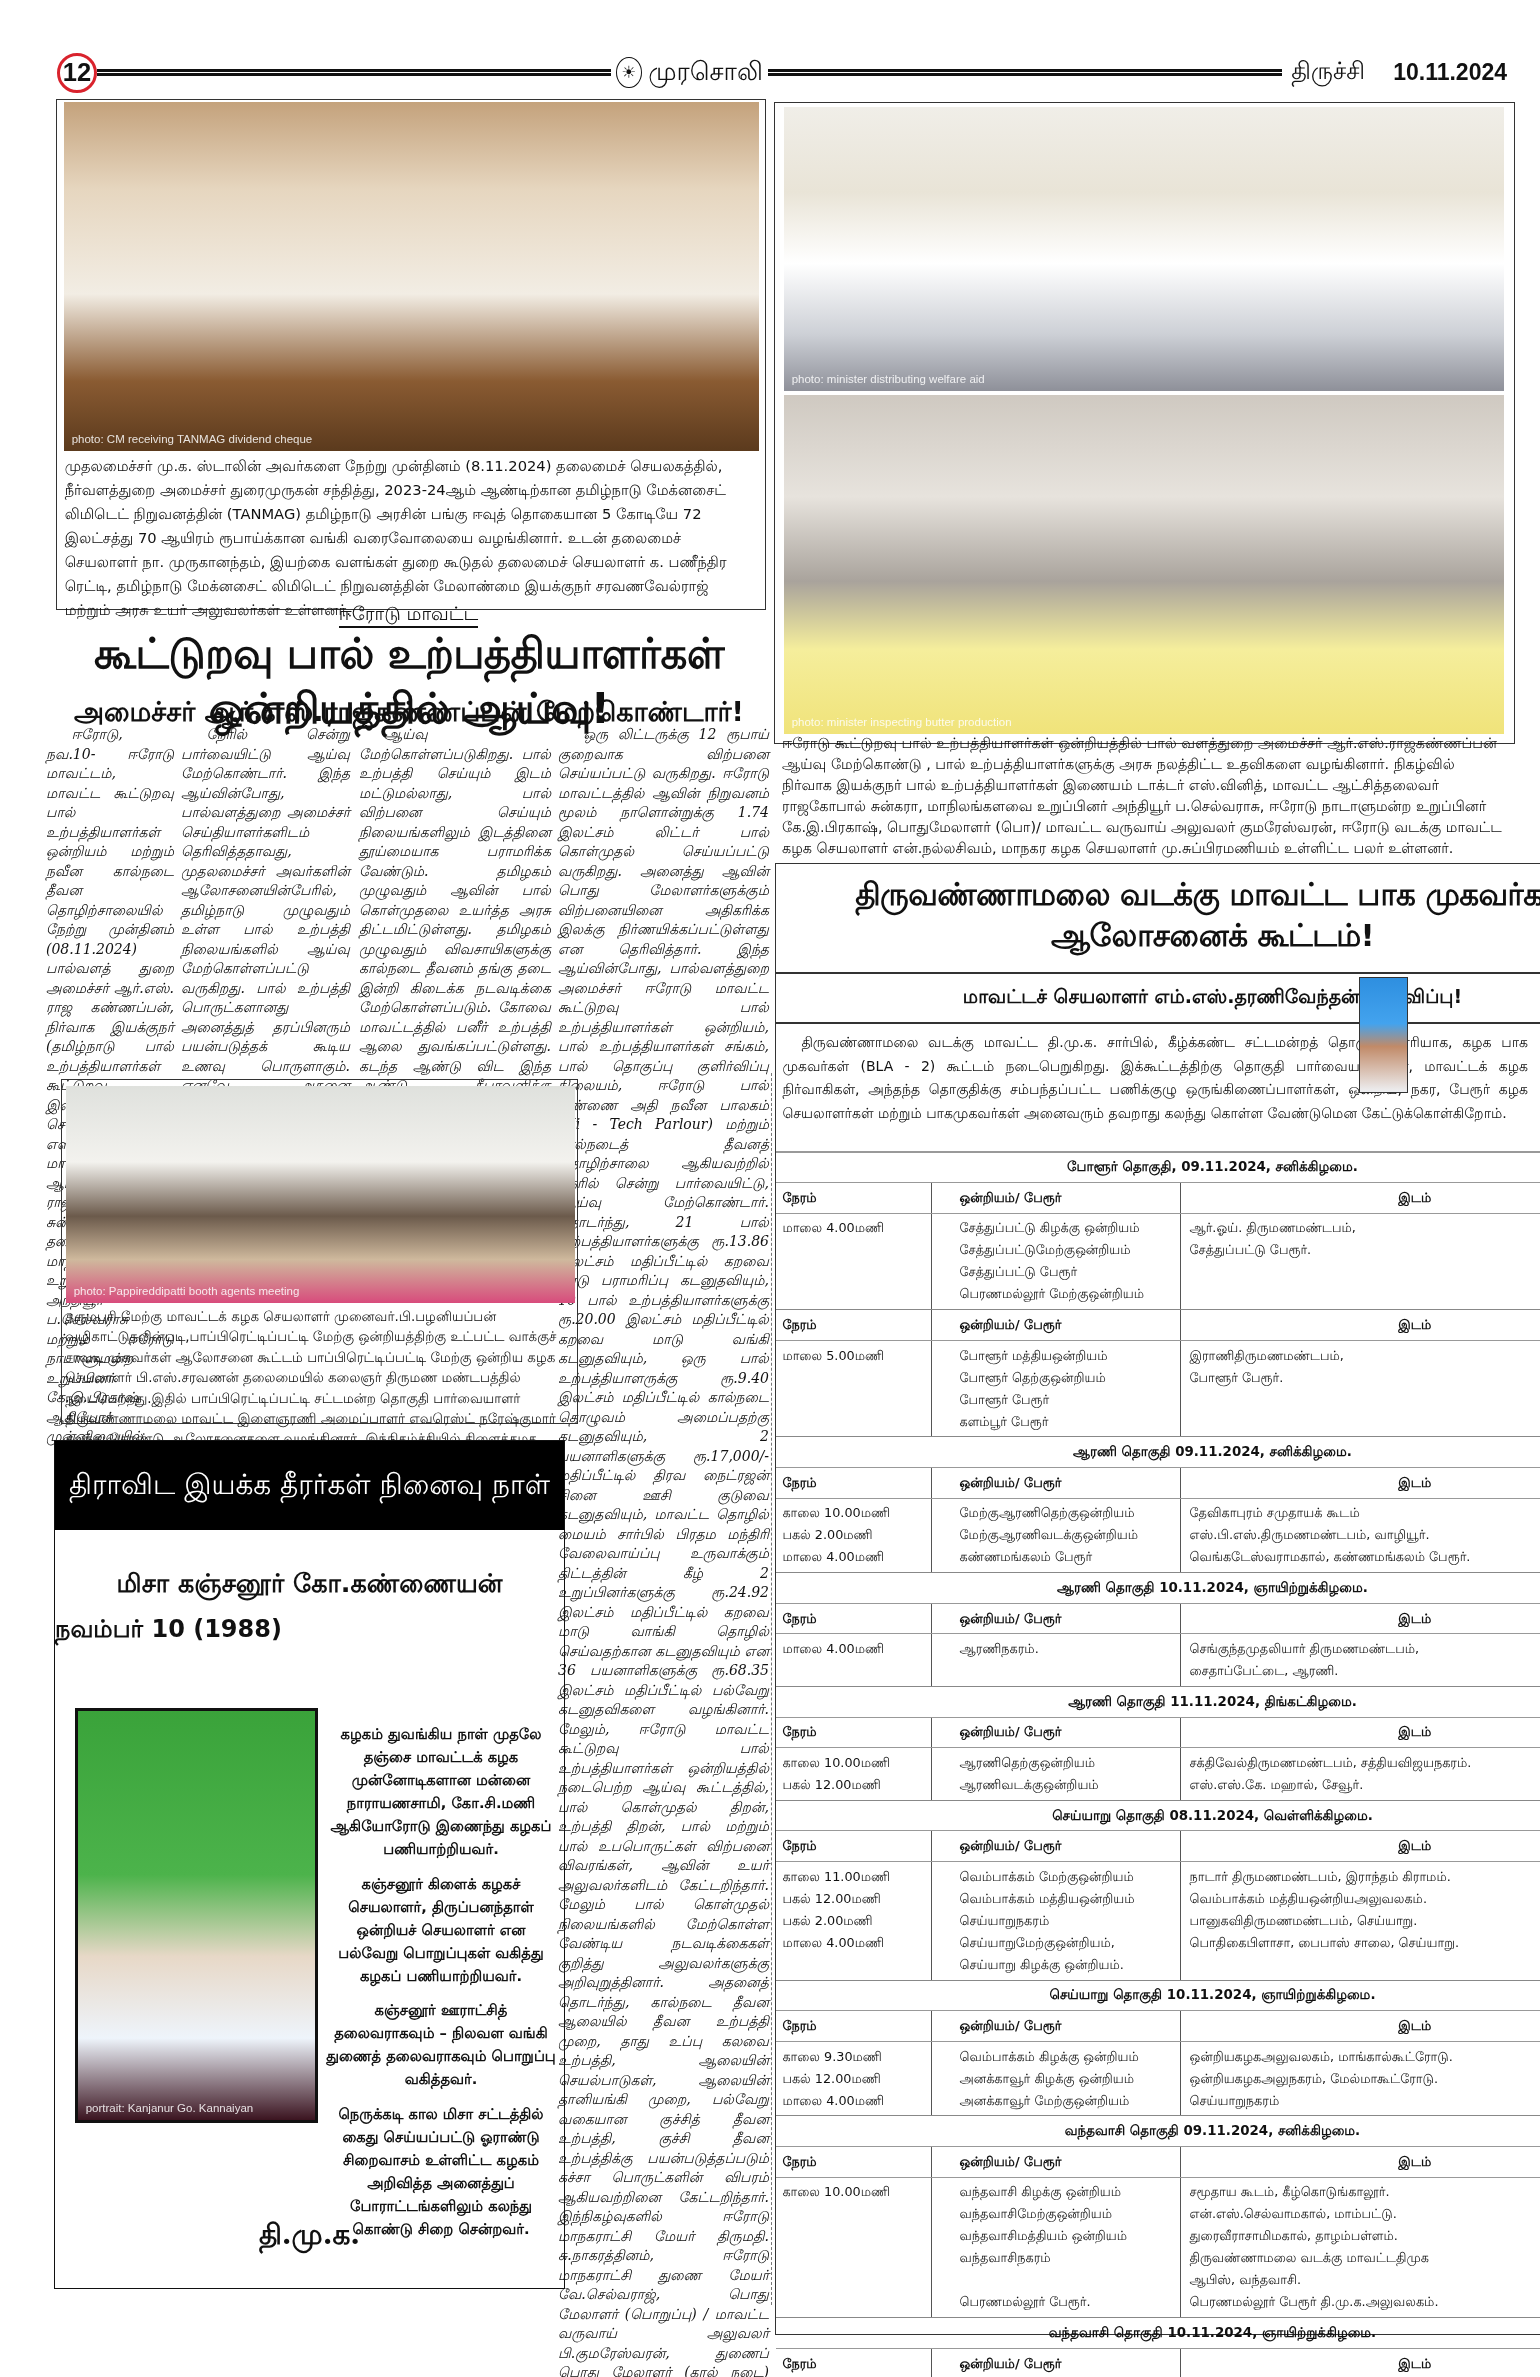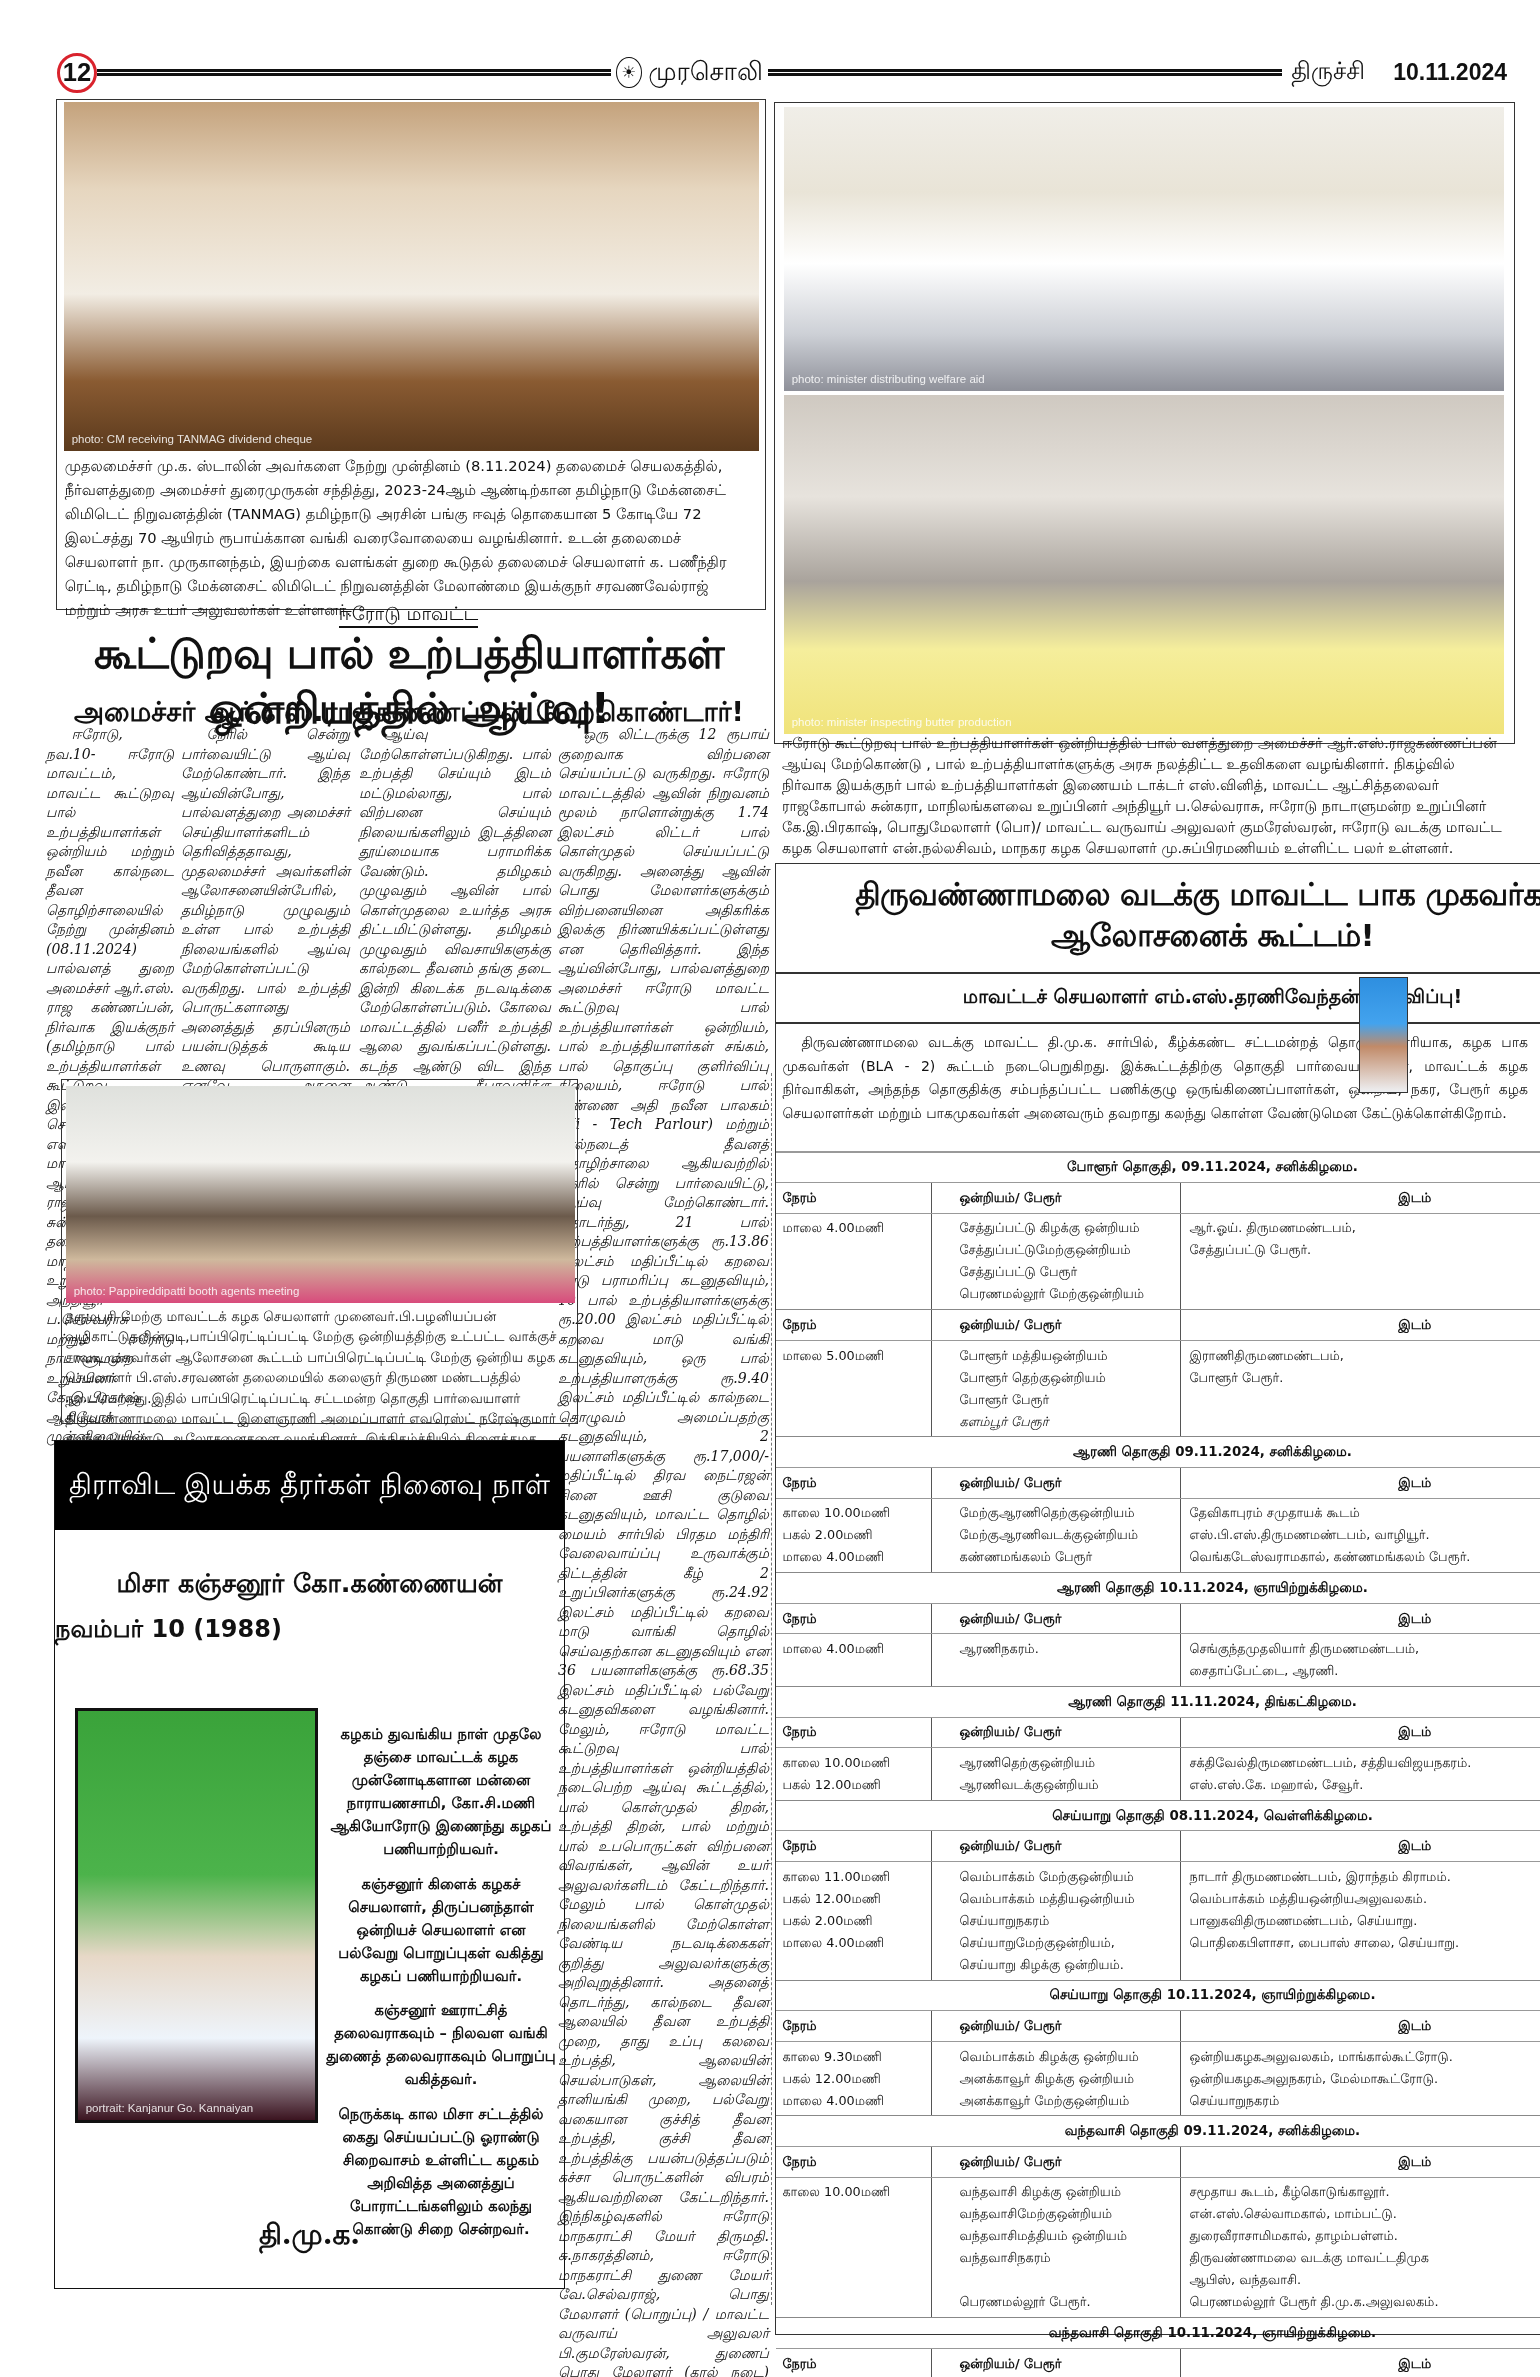--- a/index.html
+++ b/index.html
@@ -182,21 +182,21 @@
           <td class="place">இடம்</td>
         </tr>
         <tr class="row">
           <td class="c-time">
             <div>மாலை 5.00மணி</div>
           </td>
           <td class="c-union">
             <div style="min-height: 22px;">போளூர் மத்தியஒன்றியம்</div>
             <div style="min-height: 22px;">போளூர் தெற்குஒன்றியம்</div>
             <div style="min-height: 22px;">போளூர் பேரூர்</div>
-            <div style="min-height: 22px; font-style: italic;">களம்பூர் பேரூர்</div>
+            <div style="min-height: 22px;">களம்பூர் பேரூர்</div>
           </td>
           <td class="place-cell">
             <div>இராணிதிருமணமண்டபம்,</div>
             <div>போளூர் பேரூர்.</div>
           </td>
         </tr>
         <tr class="title">
           <td colspan="3">ஆரணி தொகுதி 09.11.2024, சனிக்கிழமை.</td>
         </tr>
         <tr class="hdr">

